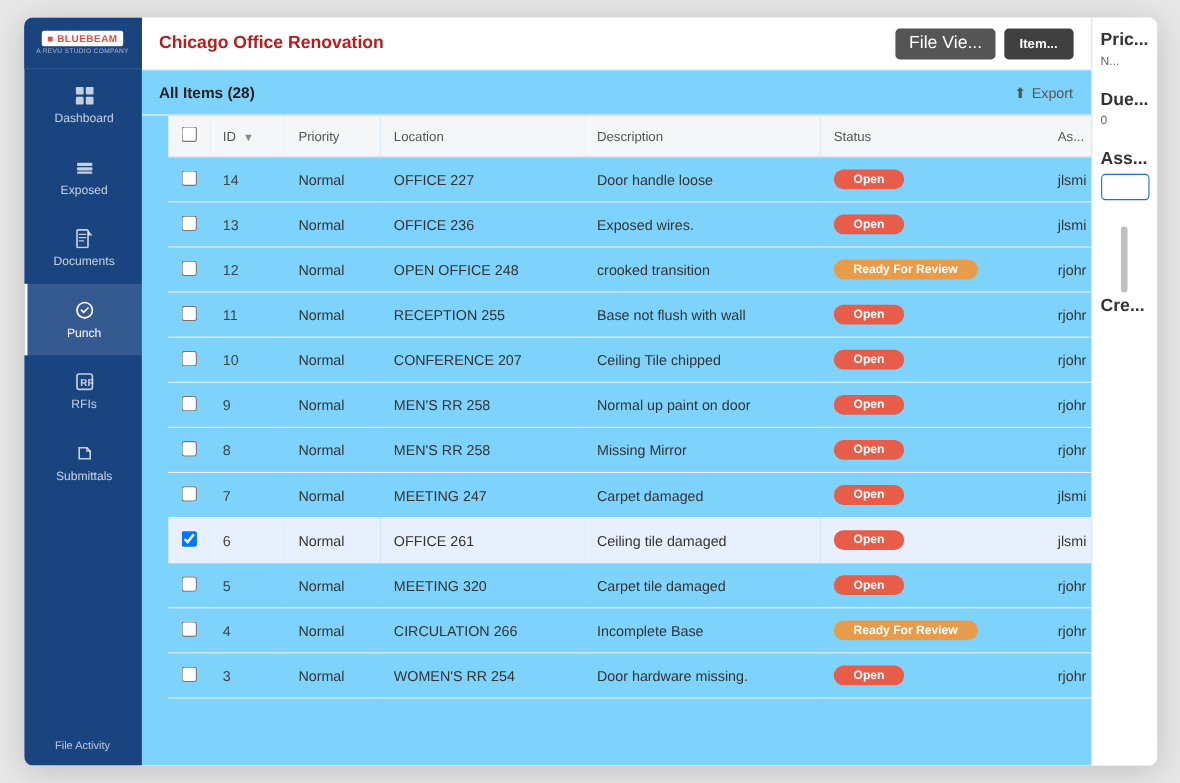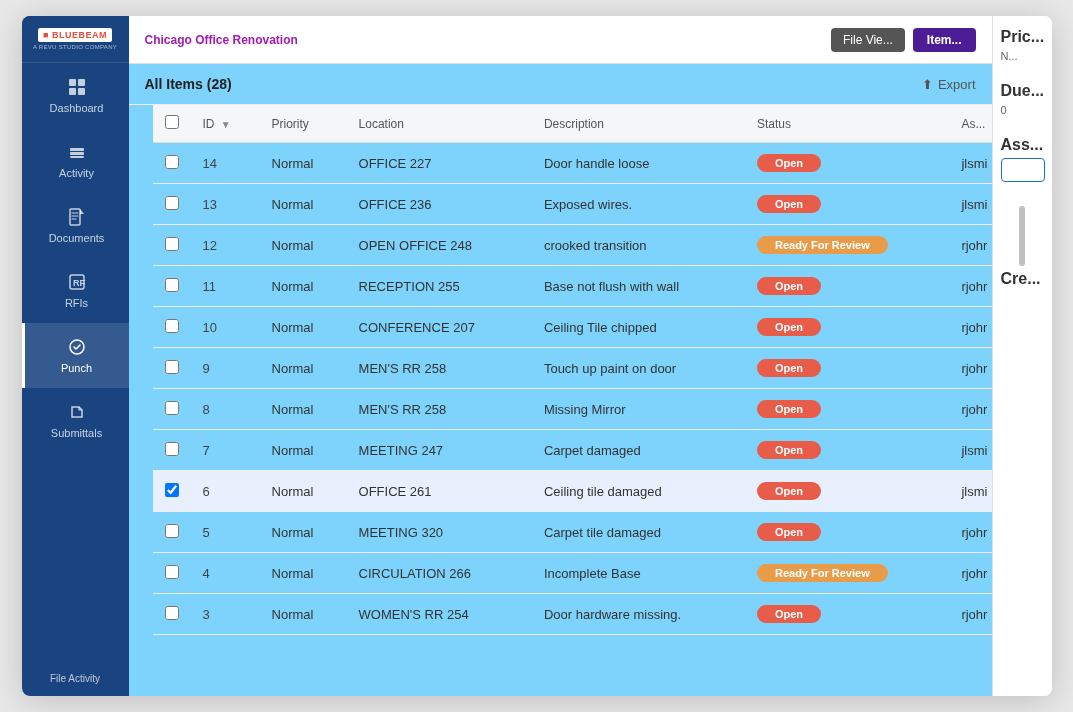--- a/index.html
+++ b/index.html
@@ -113,42 +113,42 @@
       background: #fff;
       border-bottom: 1px solid #e0e0e0;
       display: flex;
       align-items: center;
       justify-content: space-between;
       padding: 0 16px;
       flex-shrink: 0;
     }
 
     .project-title {
-      font-size: 12px;
+      font-size: 16px;
       font-weight: 600;
-      color: #a21caf;
+      color: #b91c1c;
     }
 
     .top-bar-actions {
       display: flex;
       gap: 8px;
     }
 
     .btn-file-view {
       background: #555;
       color: #fff;
       border: none;
       border-radius: 4px;
       padding: 5px 12px;
-      font-size: 12px;
+      font-size: 16px;
       cursor: pointer;
     }
 
     .btn-items {
-      background: #4c1d95;
+      background: #404040;
       color: #fff;
       border: none;
       border-radius: 4px;
       padding: 5px 14px;
       font-size: 12px;
       cursor: pointer;
       font-weight: 600;
     }
 
     
@@ -330,52 +330,52 @@
       </div>
 
       <div class="sidebar-item">
         <div class="sidebar-icon">
           <svg width="18" height="18" viewBox="0 0 18 18" fill="none">
             <rect x="2" y="5" width="14" height="3" rx="1" fill="rgba(255,255,255,0.75)"></rect>
             <rect x="2" y="9" width="14" height="3" rx="1" fill="rgba(255,255,255,0.75)"></rect>
             <rect x="2" y="13" width="14" height="2" rx="1" fill="rgba(255,255,255,0.75)"></rect>
           </svg>
         </div>
-        <span>Activity</span>
+        <span>Exposed</span>
       </div>
 
       <div class="sidebar-item">
         <div class="sidebar-icon">
           <svg width="16" height="18" viewBox="0 0 16 18" fill="none">
             <rect x="1" y="1" width="10" height="16" rx="1" stroke="rgba(255,255,255,0.75)" stroke-width="1.5" fill="none"></rect>
             <path d="M3 5h6M3 8h6M3 11h4" stroke="rgba(255,255,255,0.75)" stroke-width="1.2" stroke-linecap="round"></path>
             <path d="M11 1v5h4" fill="rgba(255,255,255,0.75)"></path>
           </svg>
         </div>
         <span>Documents</span>
       </div>
 
+      <div class="sidebar-item active">
+        <div class="sidebar-icon">
+          <svg width="18" height="18" viewBox="0 0 18 18" fill="none">
+            <circle cx="9" cy="9" r="7" stroke="#fff" stroke-width="1.5" fill="none"></circle>
+            <path d="M6 9l2 2 4-4" stroke="#fff" stroke-width="1.5" stroke-linecap="round" stroke-linejoin="round"></path>
+          </svg>
+        </div>
+        <span>Punch</span>
+      </div>
+
       <div class="sidebar-item">
         <div class="sidebar-icon">
           <svg width="18" height="18" viewBox="0 0 18 18" fill="none">
             <rect x="2" y="2" width="14" height="14" rx="2" stroke="rgba(255,255,255,0.75)" stroke-width="1.5" fill="none"></rect>
             <text x="5" y="13" font-size="9" fill="rgba(255,255,255,0.75)" font-family="sans-serif" font-weight="bold">RF</text>
           </svg>
         </div>
         <span>RFIs</span>
-      </div>
-
-      <div class="sidebar-item active">
-        <div class="sidebar-icon">
-          <svg width="18" height="18" viewBox="0 0 18 18" fill="none">
-            <circle cx="9" cy="9" r="7" stroke="#fff" stroke-width="1.5" fill="none"></circle>
-            <path d="M6 9l2 2 4-4" stroke="#fff" stroke-width="1.5" stroke-linecap="round" stroke-linejoin="round"></path>
-          </svg>
-        </div>
-        <span>Punch</span>
       </div>
 
       <div class="sidebar-item">
         <div class="sidebar-icon">
           <svg width="18" height="18" viewBox="0 0 18 18" fill="none">
             <path d="M4 14V4h7l3 3v7H4z" stroke="rgba(255,255,255,0.75)" stroke-width="1.5" fill="none"></path>
             <path d="M11 4v3h3" stroke="rgba(255,255,255,0.75)" stroke-width="1.2"></path>
           </svg>
         </div>
         <span>Submittals</span>
@@ -488,21 +488,21 @@
       </td>
       <td>rjohr</td>
     </tr>
               <tr>
       <td class="checkbox-cell">
         <input type="checkbox" style="">
       </td>
       <td class="id-cell">9</td>
       <td>Normal</td>
       <td>MEN'S RR 258</td>
-      <td>Touch up paint on door</td>
+      <td>Normal up paint on door</td>
       <td>
         <span class="status-badge status-open">Open</span>
       </td>
       <td>rjohr</td>
     </tr>
               <tr>
       <td class="checkbox-cell">
         <input type="checkbox" style="">
       </td>
       <td class="id-cell">8</td>

